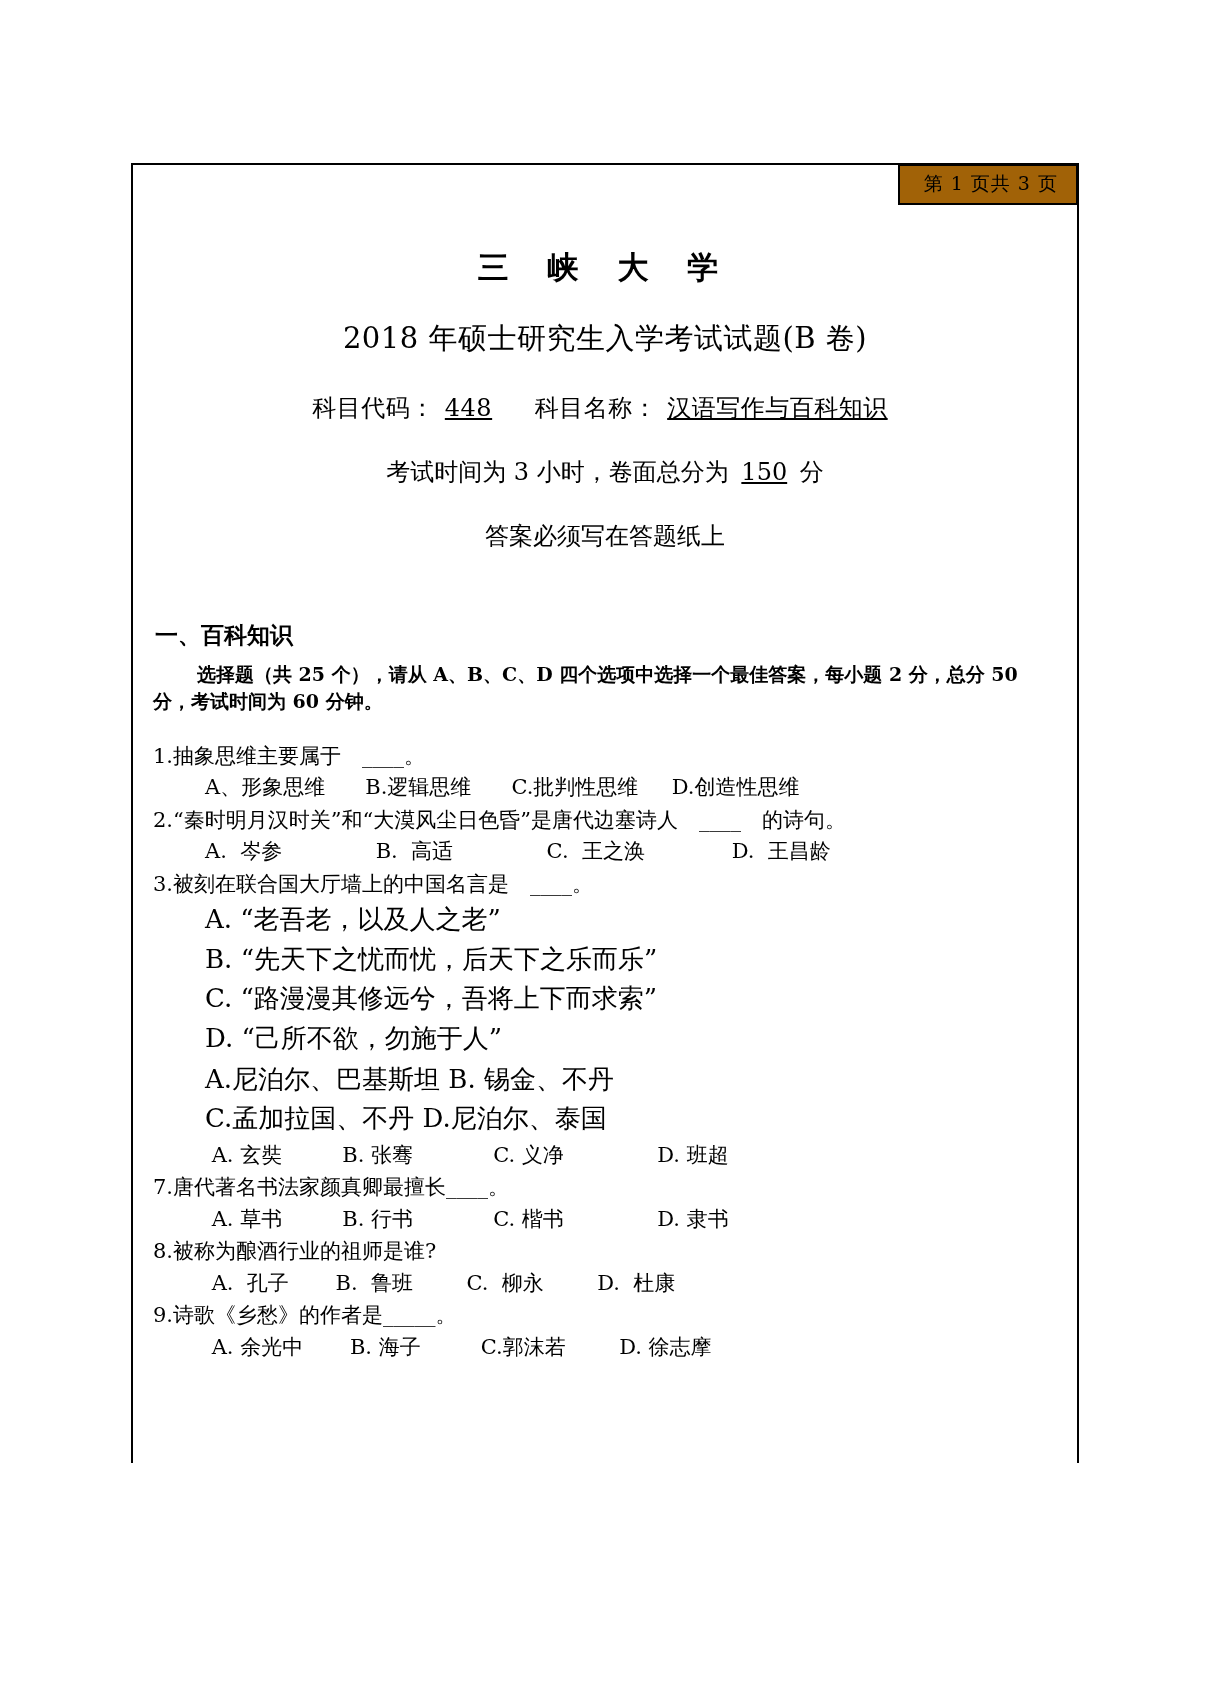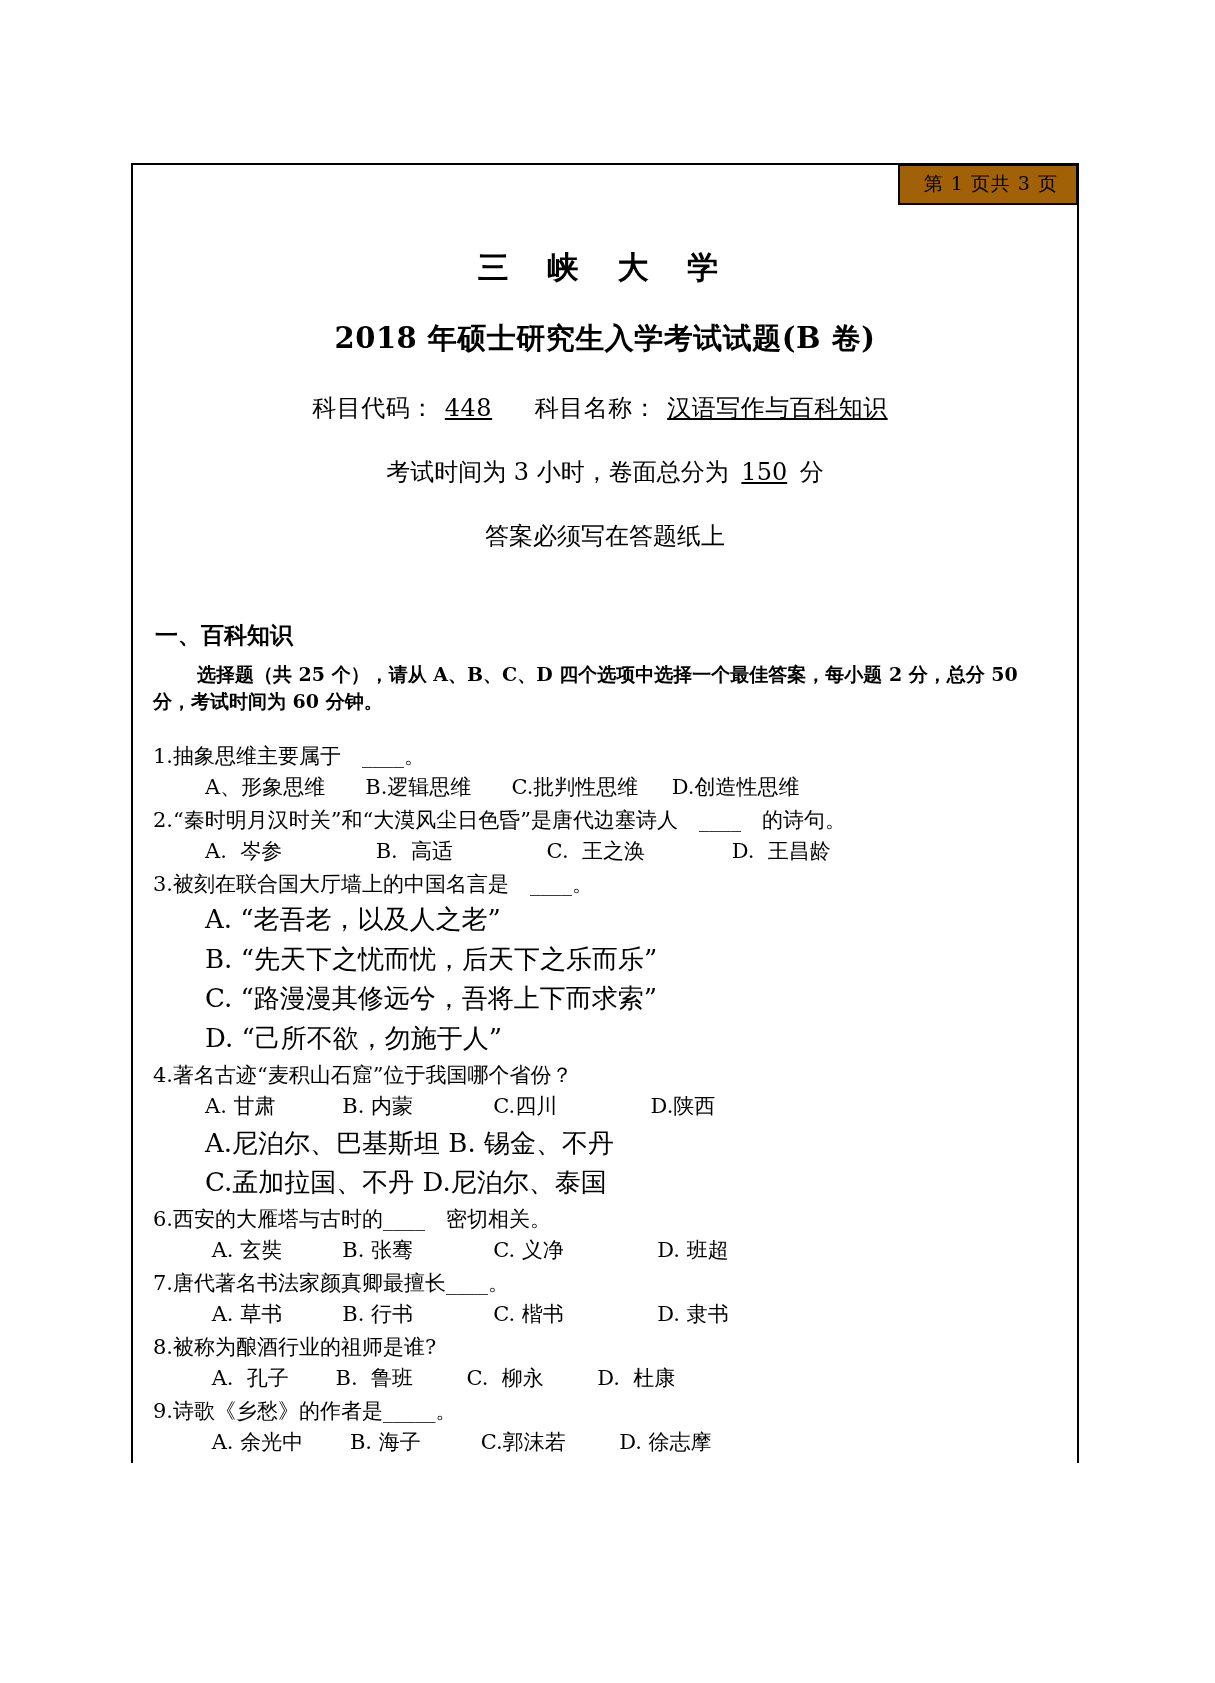--- a/index.html
+++ b/index.html
@@ -44,21 +44,21 @@
     text-align: center;
     font-size: 31px;
     font-weight: bold;
     letter-spacing: 14px;
     margin-top: 82px;
     font-family: "DejaVu Serif", "Liberation Serif", serif;
   }
   .exam-title {
     text-align: center;
     font-size: 29px;
-    font-weight: bold;
+    font-weight: normal;
     margin-top: 30px;
     letter-spacing: 0.5px;
   }
   .subject-line {
     text-align: center;
     font-size: 24px;
     margin-top: 33px;
     letter-spacing: 0.5px;
   }
   .subject-line .blank-u {
@@ -155,34 +155,29 @@
       <div class="q-item">
         <div class="q-stem">3.被刻在联合国大厅墙上的中国名言是　____。</div>
         <div class="q-opts-stack">
           <div>A. “老吾老，以及人之老”</div>
           <div>B. “先天下之忧而忧，后天下之乐而乐”</div>
           <div>C. “路漫漫其修远兮，吾将上下而求索”</div>
           <div>D. “己所不欲，勿施于人”</div>
         </div>
       </div>
 
-      <div class="q-item">
-        <div class="q-stem">4.著名古迹“麦积山石窟”位于我国哪个省份？</div>
-        <div class="q-opts">A. 甘肃          B. 内蒙            C.四川              D.陕西</div>
-      </div>
 
       <div class="q-item">
         <div class="q-opts-stack">
           <div>A.尼泊尔、巴基斯坦      B. 锡金、不丹</div>
           <div>C.孟加拉国、不丹          D.尼泊尔、泰国</div>
         </div>
       </div>
 
       <div class="q-item">
-        <div class="q-stem">6.西安的大雁塔与古时的____　密切相关。</div>
         <div class="q-opts"> A. 玄奘         B. 张骞            C. 义净              D. 班超</div>
       </div>
 
       <div class="q-item">
         <div class="q-stem">7.唐代著名书法家颜真卿最擅长____。</div>
         <div class="q-opts"> A. 草书         B. 行书            C. 楷书              D. 隶书</div>
       </div>
 
       <div class="q-item">
         <div class="q-stem">8.被称为酿酒行业的祖师是谁?</div>

